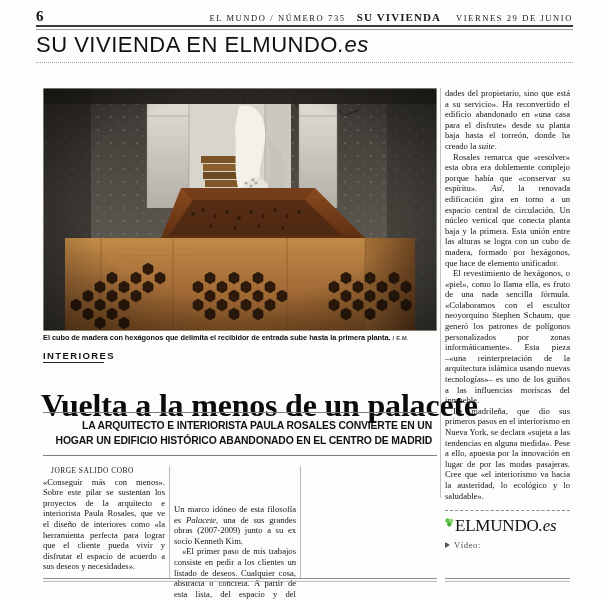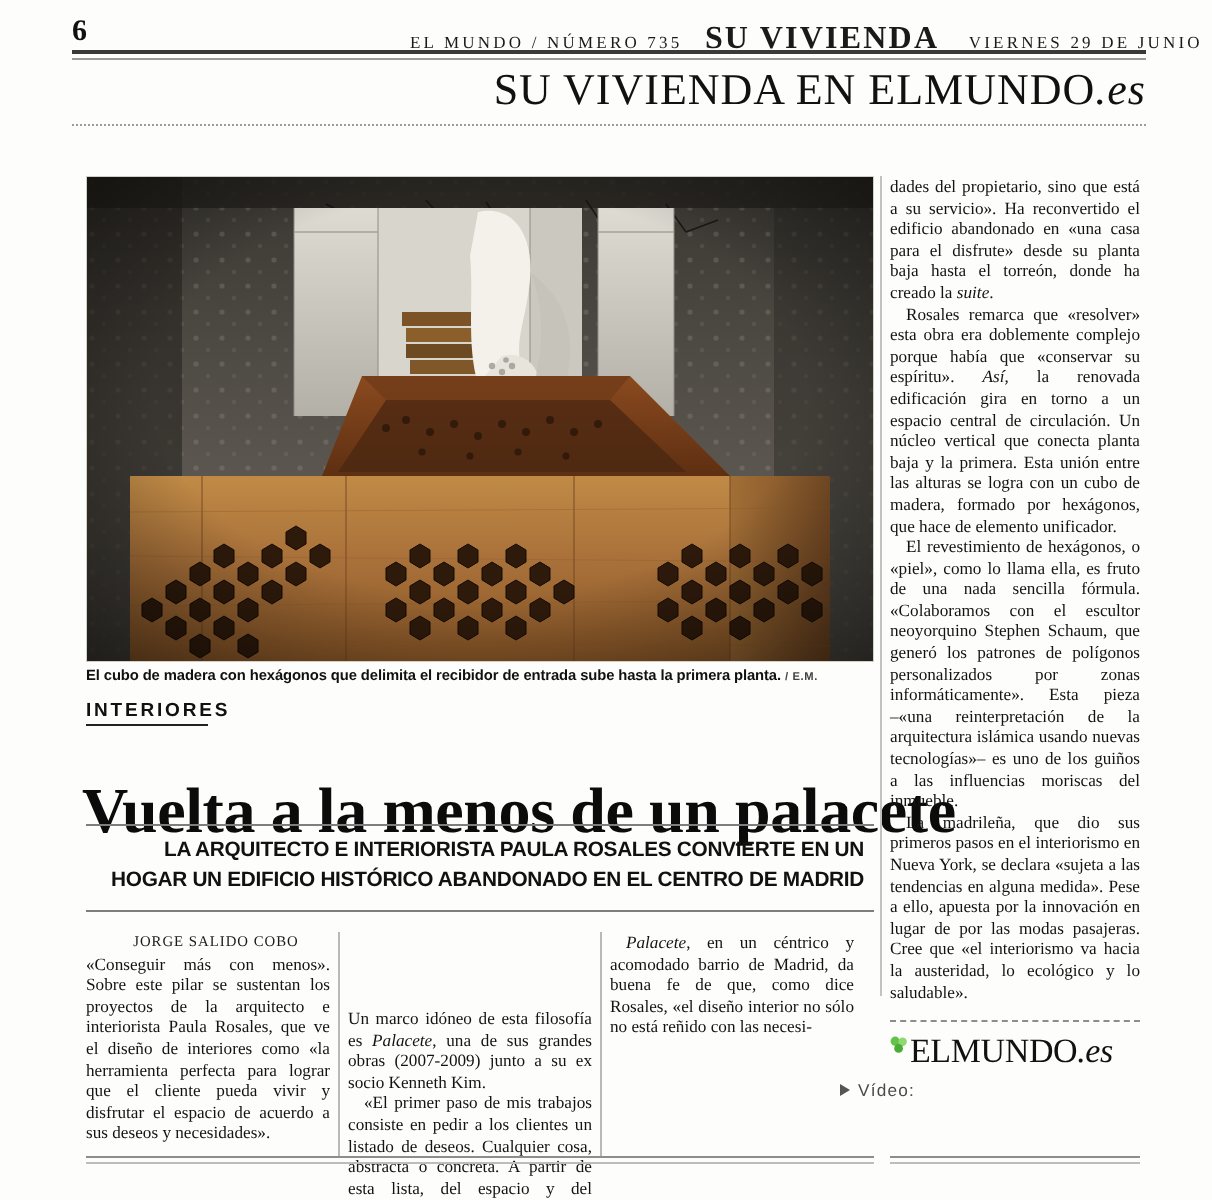--- a/index.html
+++ b/index.html
@@ -45,21 +45,21 @@
     text-align: right;
     font-family: "Liberation Serif", serif;
     font-size: 8.5px;
     letter-spacing: 1.6px;
     color: #1a1a1a;
     white-space: nowrap;
   }
   .masthead-line .mh-pub { font-variant: normal; }
   .masthead-line .mh-section {
     font-weight: bold;
-    font-size: 16px;
+    font-size: 11px;
     letter-spacing: 1.1px;
   }
   .masthead-line .mh-date { letter-spacing: 1.6px; }
   .rule-thick {
     position: absolute;
     left: 36px; top: 25px;
     width: 537px;
     height: 2px;
     background: #3a3a3a;
   }
@@ -67,22 +67,21 @@
     position: absolute;
     left: 36px; top: 28.5px;
     width: 537px;
     height: 1px;
     background: #9a9a9a;
   }
   .kicker-title {
     position: absolute;
     left: 36px; top: 32px;
     width: 537px;
-    text-align: right;
-    font-family: Liberation Serif, serif;
+    font-family: Liberation Sans, sans-serif;
     font-size: 22px;
     color: #111;
     letter-spacing: 0.5px;
     white-space: nowrap;
   }
   .kicker-title .es {
     font-style: italic;
   }
   .rule-dotted {
     position: absolute;
@@ -185,21 +184,20 @@
     text-align: justify;
     color: #131313;
     hyphens: none;
   }
   .col p { margin: 0; text-indent: 8px; }
   .col p.first { text-indent: 0; }
   .byline {
     font-family: "Liberation Serif", serif;
     font-size: 7.4px;
     letter-spacing: 0.5px;
-    text-align: center;
     margin: 0 0 2px 0;
     color: #1a1a1a;
     text-indent: 0;
   }
   .col-1 { left: 43px;  top: 466px; width: 122px; }
   .col-2 { left: 174px; top: 466px; width: 122px; margin-top: 38px; }
   .col-3 { left: 305px; top: 466px; width: 122px; }
 
   .colsep {
     position: absolute;
@@ -250,22 +248,22 @@
   .promo-logo .leaf {
     display: inline-block;
     width: 9px; height: 9px;
     position: relative;
     top: -4px;
     margin-right: 1px;
   }
   .promo-logo .es { font-style: italic; }
   .promo-video {
     position: absolute;
-    left: 420px; top: 540px;
-    font-family: Liberation Sans, sans-serif;
+    left: 445px; top: 540px;
+    font-family: Liberation Serif, serif;
     font-size: 8.6px;
     color: #4a4a4a;
     letter-spacing: 0.6px;
   }
   .promo-video .tri {
     display: inline-block;
     width: 0; height: 0;
     border-left: 5px solid #555;
     border-top: 3.5px solid transparent;
     border-bottom: 3.5px solid transparent;
@@ -541,21 +539,20 @@
     <p class="byline">JORGE SALIDO COBO</p>
     <p class="first">«Conseguir más con menos». Sobre este pilar se sustentan los proyectos de la arquitecto e interiorista Paula Rosales, que ve el diseño de interiores como «la herramienta perfecta para lograr que el cliente pueda vivir y disfrutar el espacio de acuerdo a sus deseos y necesidades».</p>
   </div>
 
   <div class="col col-2">
     <p class="first"><span>Un marco idóneo de esta filosofía es </span><em class="it">Palacete</em><span>, una de sus grandes obras (2007-2009) junto a su ex socio Kenneth Kim.</span></p>
     <p>«El primer paso de mis trabajos consiste en pedir a los clientes un listado de deseos. Cualquier cosa, abstracta o concreta. A partir de esta lista, del espacio y del presupuesto bus-</p>
   </div>
 
   <div class="col col-3">
-    <p><em class="it">Palacete</em><span>, en un céntrico y acomodado barrio de Madrid, da buena fe de que, como dice Rosales, «el diseño interior no sólo no está reñido con las necesi-</span></p>
   </div>
 
   <div class="col-4">
     <p class="first"><span>dades del propietario, sino que está a su servicio». Ha reconvertido el edificio abandonado en «una casa para el disfrute» desde su planta baja hasta el torreón, donde ha creado la </span><em class="it">suite</em><span>.</span></p>
     <p><span>Rosales remarca que «resolver» esta obra era doblemente complejo porque había que «conservar su espíritu». </span><em class="it">Así</em><span>, la renovada edificación gira en torno a un espacio central de circulación. Un núcleo vertical que conecta planta baja y la primera. Esta unión entre las alturas se logra con un cubo de madera, formado por hexágonos, que hace de elemento unificador.</span></p>
     <p>El revestimiento de hexágonos, o «piel», como lo llama ella, es fruto de una nada sencilla fórmula. «Colaboramos con el escultor neoyorquino Stephen Schaum, que generó los patrones de polígonos personalizados por zonas informáticamente». Esta pieza –«una reinterpretación de la arquitectura islámica usando nuevas tecnologías»– es uno de los  guiños a las influencias moriscas del inmueble.</p>
     <p>La madrileña, que dio sus primeros pasos en el interiorismo en Nueva York, se declara «sujeta a las tendencias en alguna medida». Pese a ello, apuesta por la innovación en lugar de por las modas pasajeras. Cree que «el interiorismo va hacia la austeridad, lo ecológico y lo saludable».</p>
   </div>
 
   <div class="promo-rule-top"></div>

